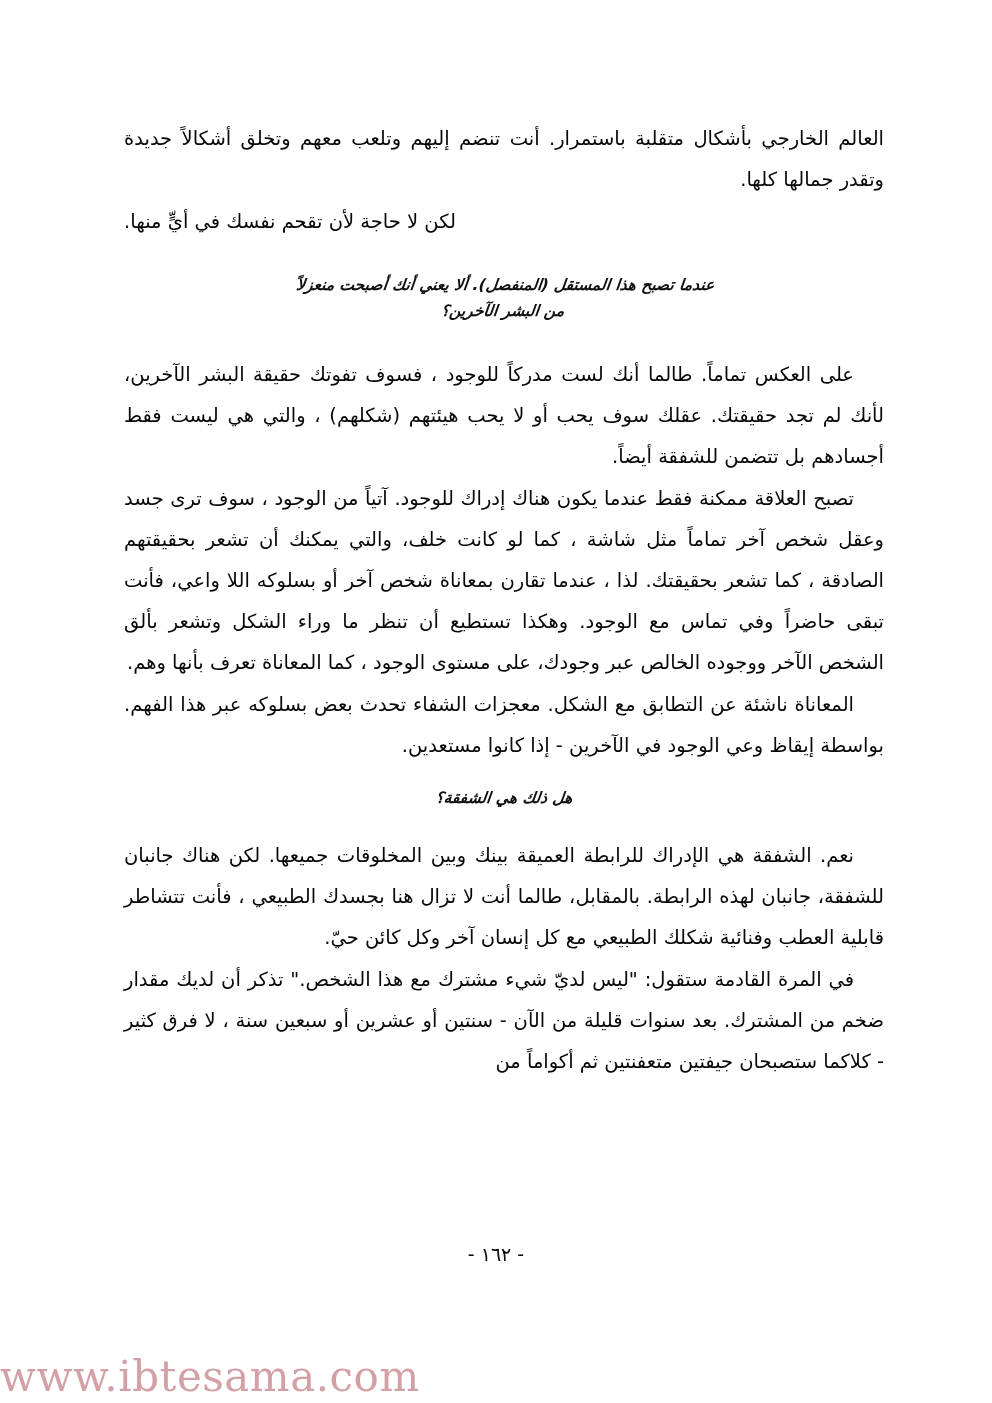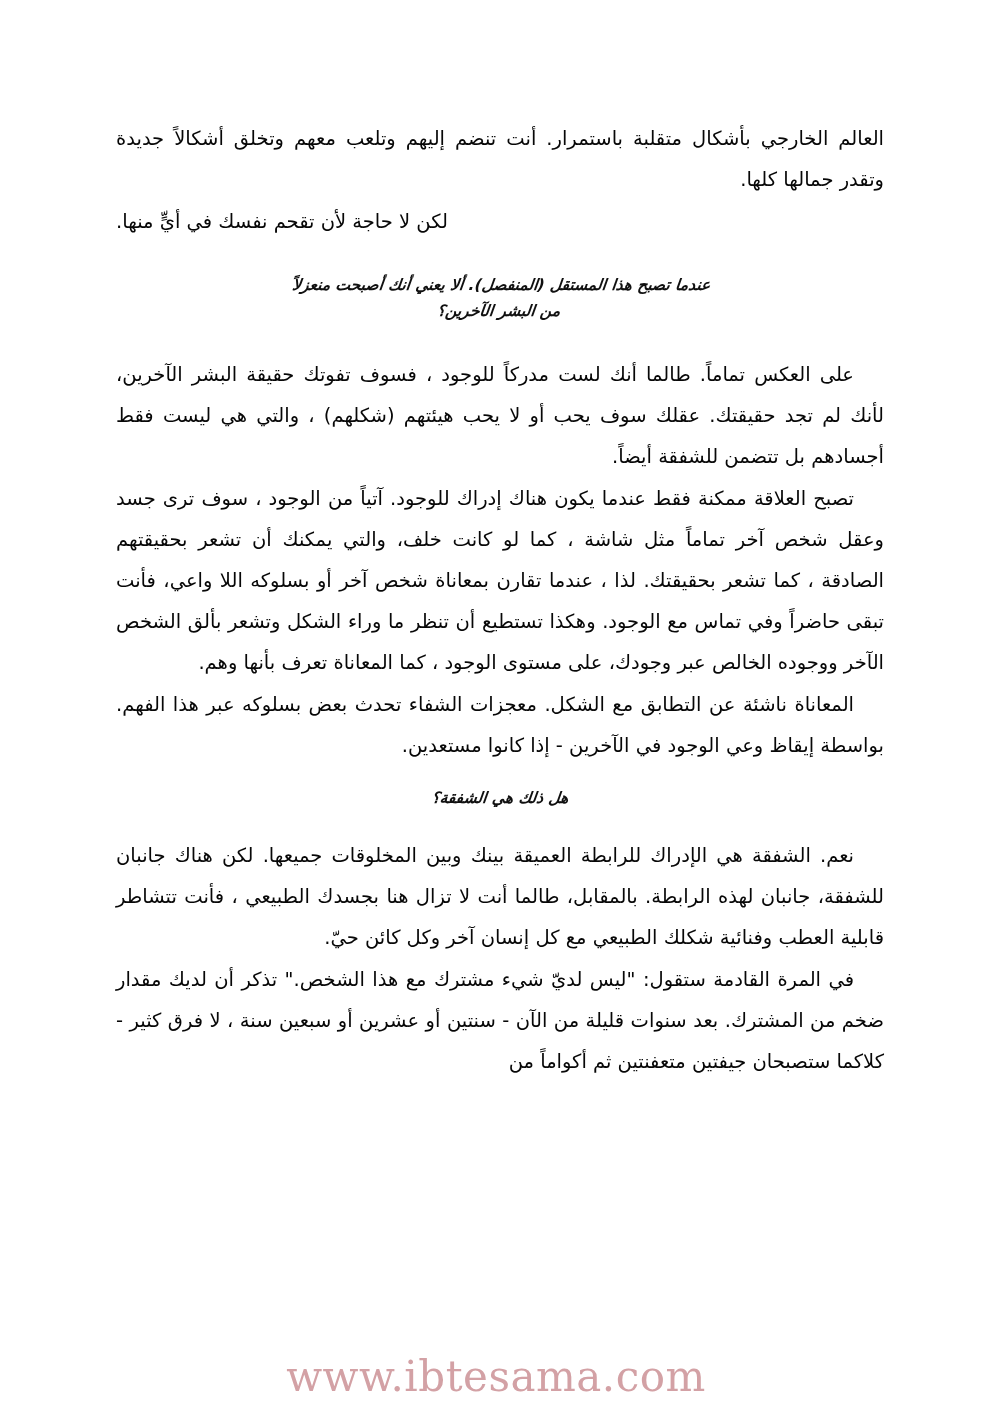--- a/index.html
+++ b/index.html
@@ -18,21 +18,21 @@
   }
 
   .page {
     position: absolute;
     inset: 0;
     background: #ffffff;
   }
 
   .content {
     position: absolute;
-    left: 116px;
+    left: 124px;
     right: 108px;
     top: 118px;
     direction: rtl;
     text-align: justify;
     text-align-last: auto;
   }
 
   
   .para {
     font-family: "DejaVu Sans", "Liberation Sans", sans-serif;
@@ -76,21 +76,20 @@
     color: #0a0a0a;
     direction: rtl;
   }
 
   
   .watermark {
     position: absolute;
     left: 0;
     right: 0;
     top: 1352px;
-    text-align: center;
     direction: ltr;
     font-family: "DejaVu Serif", "Liberation Serif", serif;
     font-size: 42px;
     letter-spacing: 0.5px;
     color: #d3a1a5;
     font-weight: 400;
     user-select: none;
   }
 
   
@@ -129,16 +128,17 @@
     <div class="question q-block-2">
       <span class="q-line">هل ذلك هي الشفقة؟</span>
     </div>
 
     <p class="para indent">نعم. الشفقة هي الإدراك للرابطة العميقة بينك وبين المخلوقات جميعها. لكن هناك جانبان للشفقة، جانبان لهذه الرابطة. بالمقابل، طالما أنت لا تزال هنا بجسدك الطبيعي ، فأنت تتشاطر قابلية العطب وفنائية شكلك الطبيعي مع كل إنسان آخر وكل كائن حيّ.</p>
 
     <p class="para indent">في المرة القادمة ستقول: "ليس لديّ شيء مشترك مع هذا الشخص." تذكر أن لديك مقدار ضخم من المشترك. بعد سنوات قليلة من الآن - سنتين أو عشرين أو سبعين سنة ، لا فرق كثير - كلاكما ستصبحان جيفتين متعفنتين ثم أكواماً من</p>
 
   </div>
 
+  <div class="page-number">- ١٦٢ -</div>
 
   <div class="watermark">www.ibtesama.com</div>
 
 </div>
 
 </body></html>

